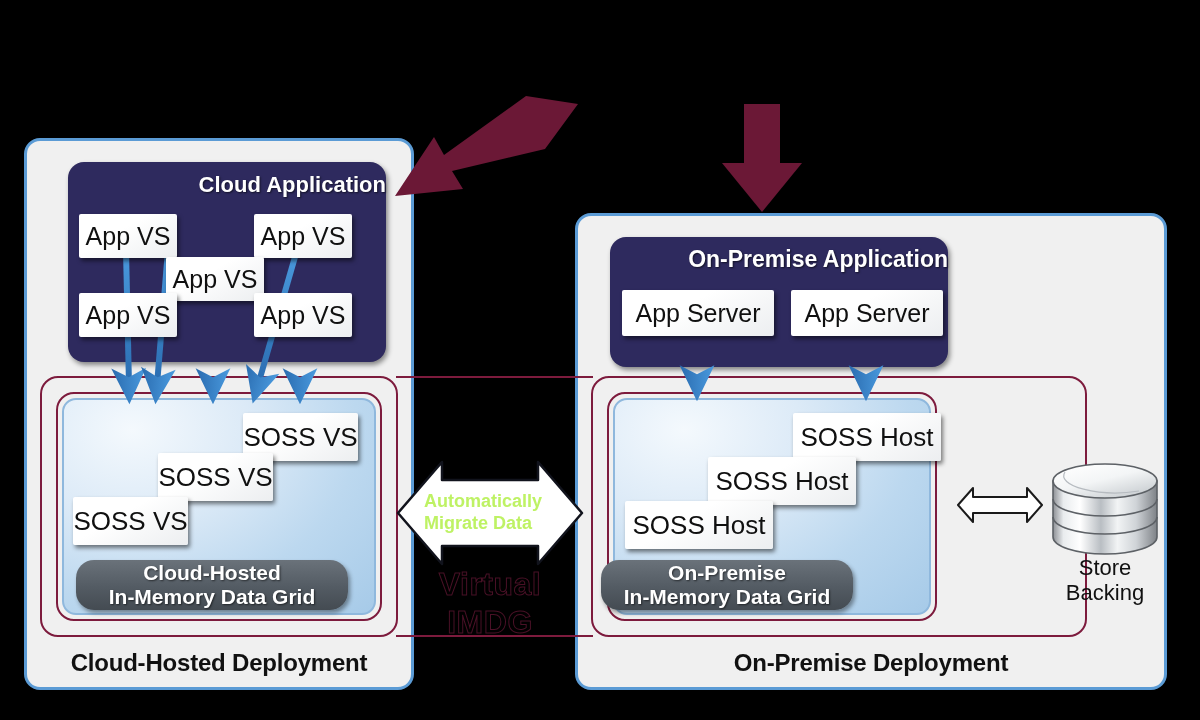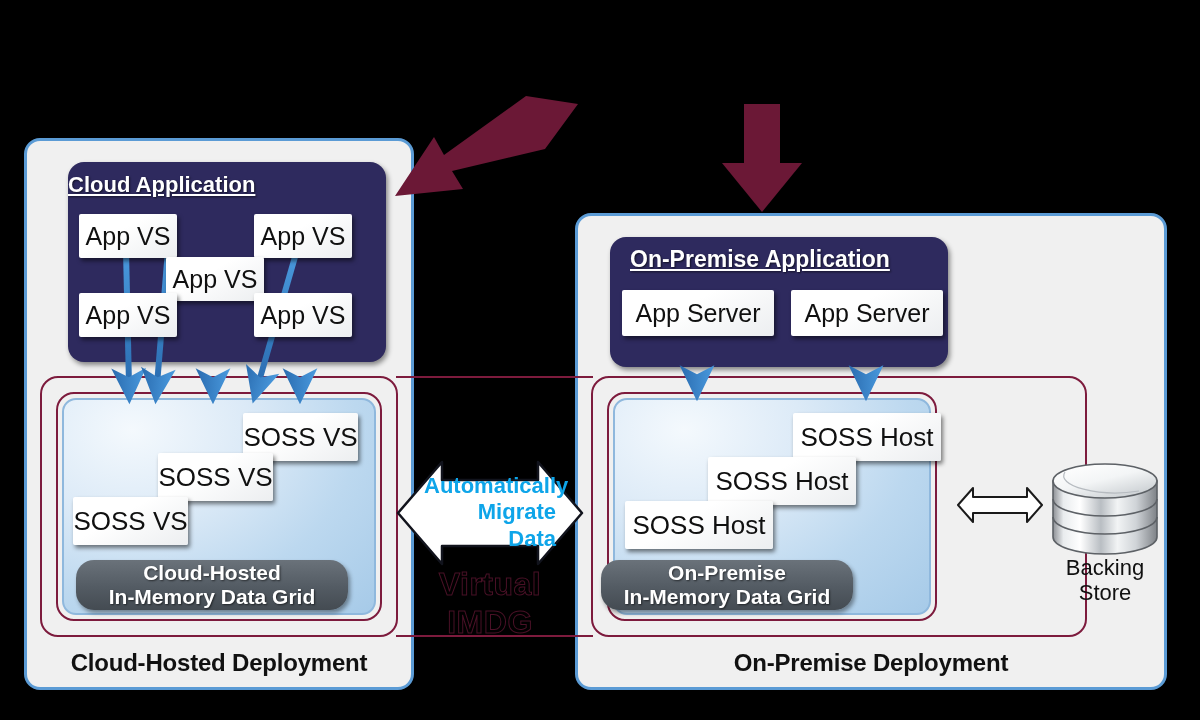--- a/index.html
+++ b/index.html
@@ -47,26 +47,25 @@
     box-sizing: border-box;
     box-shadow: 2px 3px 5px rgba(0,0,0,0.45);
     z-index: 14;
   }
   .app-panel-left  { left: 68px;  top: 162px; width: 318px; height: 200px; }
   .app-panel-right { left: 610px; top: 237px; width: 338px; height: 130px; }
 
   .app-panel-title {
     position: absolute;
     left: 0; right: 0; top: 10px;
-    text-align: left;
+    text-align: right;
     font-size: 22px;
     font-weight: bold;
     color: #ffffff;
     text-shadow: 1px 1px 2px rgba(0,0,0,0.6);
-    text-decoration: underline;
   }
   .app-panel-right .app-panel-title { font-size: 23px; top: 9px; padding-left: 20px; }
 
   
   .chip {
     background: linear-gradient(150deg, #ffffff 0%, #ffffff 40%, #eceef0 100%);
     border-radius: 2px;
     display: flex; align-items: center; justify-content: center;
     box-sizing: border-box;
     box-shadow: 2px 3px 4px rgba(0,0,0,0.5);
@@ -135,24 +134,24 @@
   .blue-arrow-svg { left: 0; top: 0; width: 1200px; height: 720px; z-index: 20; pointer-events: none; }
 
   
   .migrate {
     left: 390px; top: 458px; width: 200px; height: 110px; z-index: 32;
   }
   .migrate-text {
     position: absolute;
     left: 34px; top: 50%; width: 132px;
     transform: translateY(-50%);
-    text-align: right;
-    font-size: 22px;
-    font-weight: bold;
-    color: #0ea5e9;
+    text-align: left;
+    font-size: 18px;
+    font-weight: bold;
+    color: #bef264;
     line-height: 1.2;
     pointer-events: none;
   }
 
   
   .virtual-imdg {
     left: 400px; top: 565px; width: 180px;
     text-align: center;
     font-size: 32px;
     font-weight: bold;
@@ -339,18 +338,18 @@
       </defs>
       <g stroke="#5d6166" stroke-width="1.6">
         <path d="M18,26 L18,82 A52,17 0 0 0 122,82 L122,26 Z" fill="url(#cylmetal)"></path>
         <path d="M18,44 A52,17 0 0 0 122,44" fill="none"></path>
         <path d="M18,62 A52,17 0 0 0 122,62" fill="none"></path>
         <ellipse cx="70" cy="26" rx="52" ry="17" fill="url(#cyltop)"></ellipse>
         <path d="M30,17 A52,17 0 0 0 104,36" fill="none" stroke="#b6bbc0" stroke-width="1.2"></path>
       </g>
     </svg>
     <div class="store-caption">
+      <div>Store</div>
       <div>Backing</div>
-      <div>Store</div>
     </div>
   </div>
 
 </div>
 
 </body></html>

